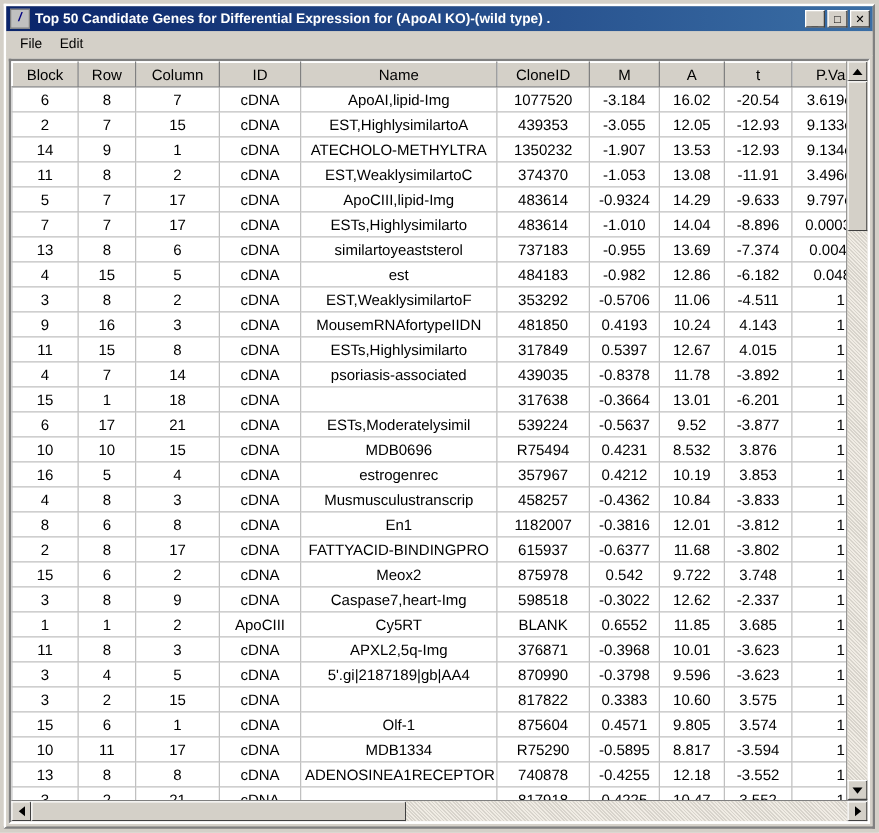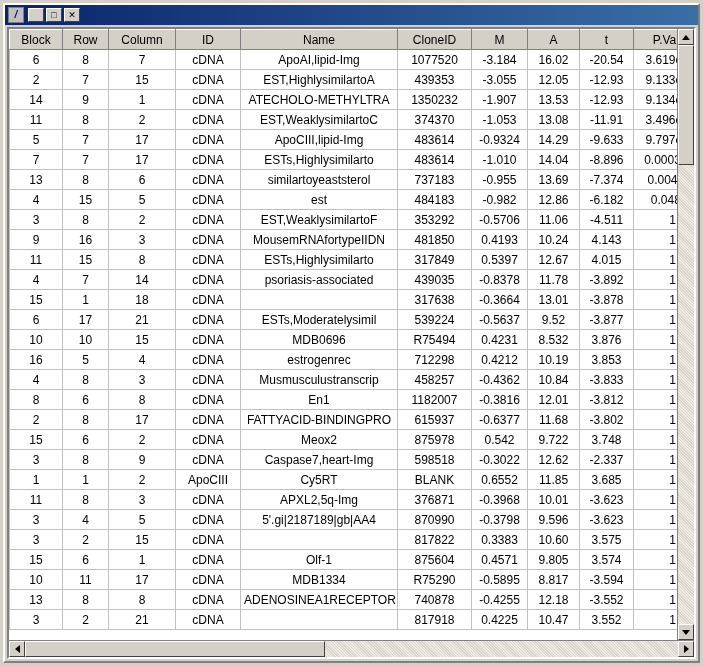--- a/index.html
+++ b/index.html
@@ -243,33 +243,38 @@
 </head>
 <body>
 
 <div id="app">
   <div class="window">
 
     <div class="titlebar">
       <div class="title-icon">
         <span style="font-style:italic;">/</span>
       </div>
+      <div class="title-text">Top 50 Candidate Genes for Differential Expression for (ApoAI KO)-(wild type) .</div>
       <div class="title-buttons">
         <div class="tbtn min">
           <span class="glyph">_</span>
         </div>
         <div class="tbtn">
           <span class="glyph">□</span>
         </div>
         <div class="tbtn">
           <span class="glyph">✕</span>
         </div>
       </div>
     </div>
 
+    <div class="menubar">
+      <div class="menuitem">File</div>
+      <div class="menuitem">Edit</div>
+    </div>
 
     <div class="client">
       <div class="grid-outer">
 
         <div class="grid-scroll-row">
           <div class="grid-area">
             <table class="grid">
               <colgroup>
                 <col style="width:53px">
                 <col style="width:46px">
@@ -444,21 +449,21 @@
                   </tr>
                   <tr>
                     <td class="first">15</td>
                     <td>1</td>
                     <td>18</td>
                     <td>cDNA</td>
                     <td></td>
                     <td>317638</td>
                     <td>-0.3664</td>
                     <td>13.01</td>
-                    <td>-3.878</td>
+                    <td>-6.201</td>
                     <td>1</td>
                   </tr>
                   <tr>
                     <td class="first">6</td>
                     <td>17</td>
                     <td>21</td>
                     <td>cDNA</td>
                     <td>ESTs,Moderatelysimil</td>
                     <td>539224</td>
                     <td>-0.5637</td>
@@ -477,21 +482,21 @@
                     <td>8.532</td>
                     <td>3.876</td>
                     <td>1</td>
                   </tr>
                   <tr>
                     <td class="first">16</td>
                     <td>5</td>
                     <td>4</td>
                     <td>cDNA</td>
                     <td>estrogenrec</td>
-                    <td>712298</td>
+                    <td>357967</td>
                     <td>0.4212</td>
                     <td>10.19</td>
                     <td>3.853</td>
                     <td>1</td>
                   </tr>
                   <tr>
                     <td class="first">4</td>
                     <td>8</td>
                     <td>3</td>
                     <td>cDNA</td>

